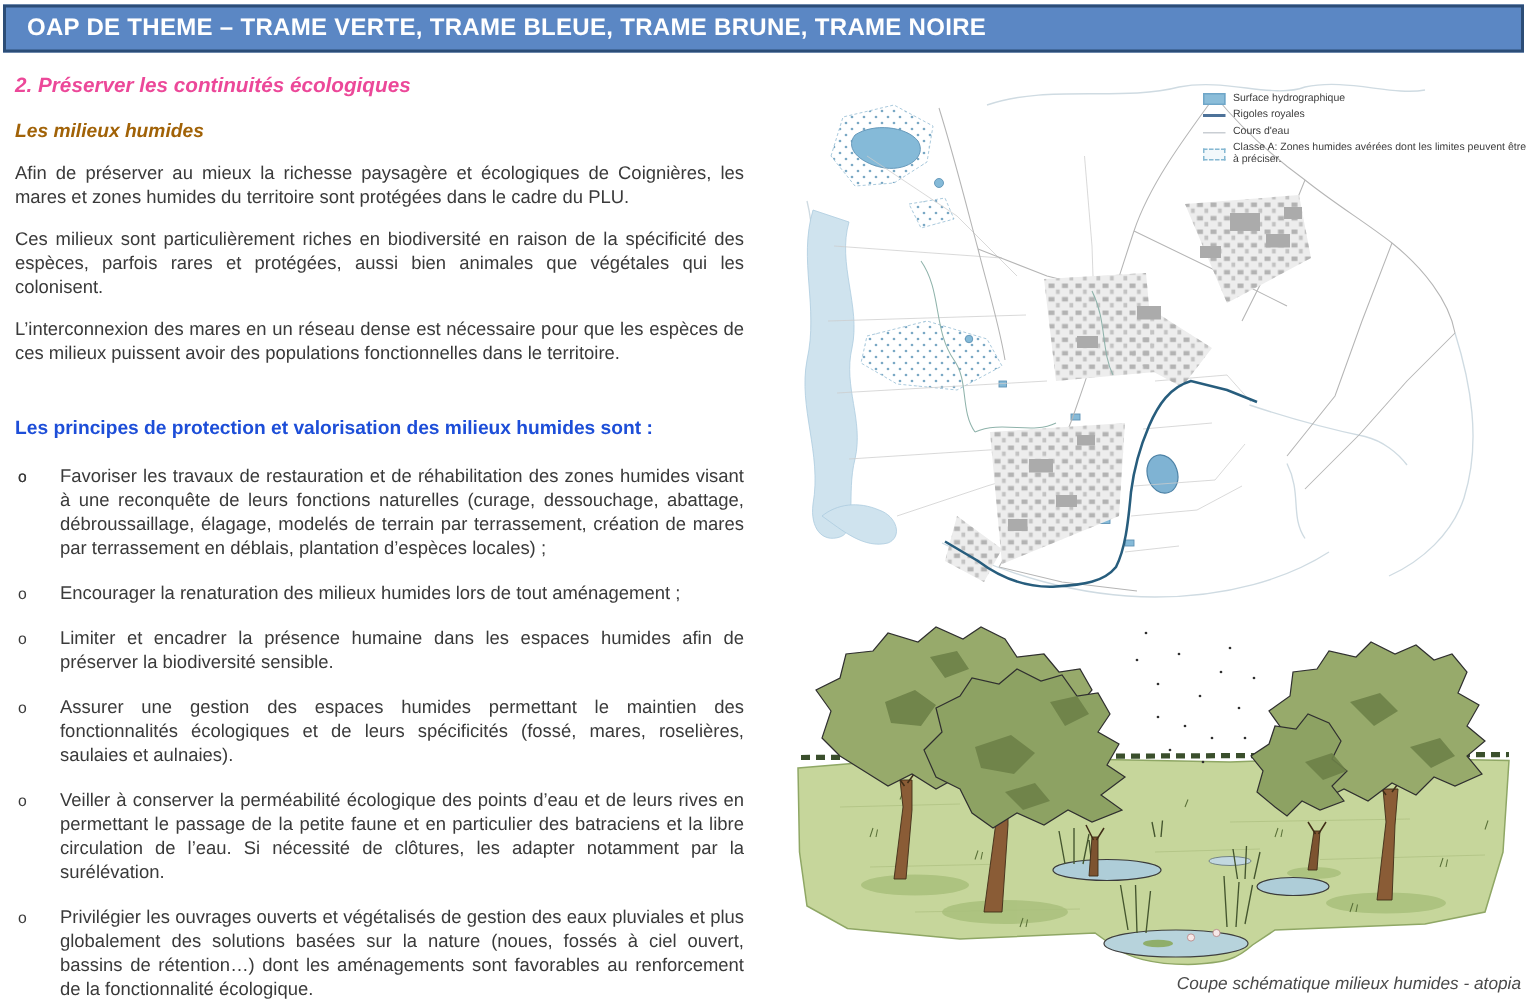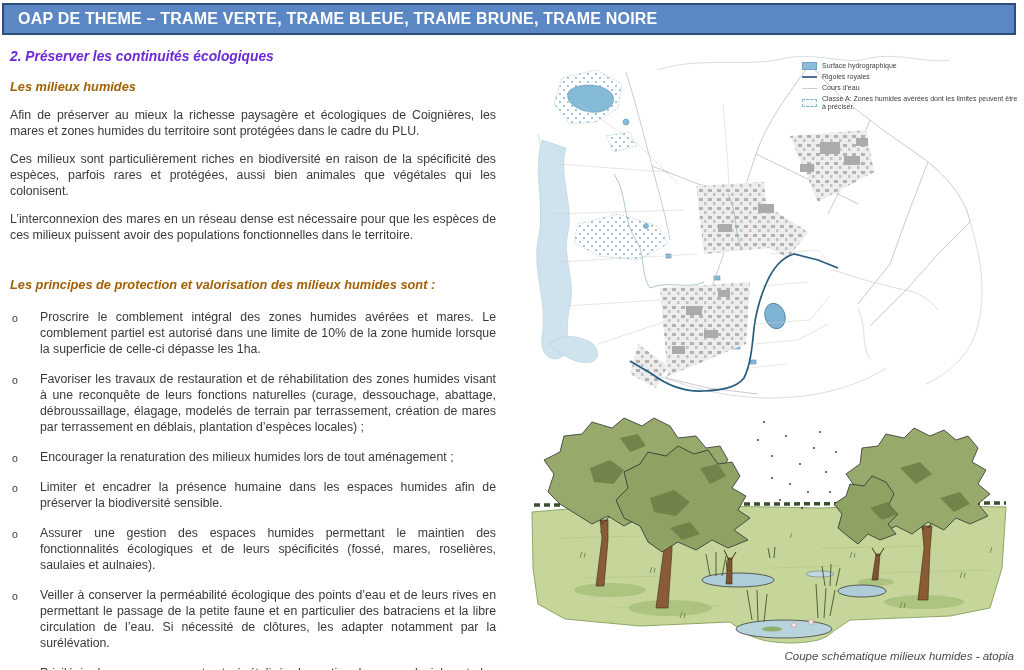--- a/index.html
+++ b/index.html
@@ -26,30 +26,30 @@
     white-space: nowrap;
   }
 
   
   .left-col {
     position: absolute; left: 10px; top: 44px; width: 486px;
     color: #3a3a3a; font-size: 12.3px; line-height: 16px;
     text-align: justify;
   }
   .h-section {
-    color: #6d28d9; font-style: italic; font-weight: bold;
+    color: #ec4899; font-style: italic; font-weight: bold;
     font-size: 13.8px; margin: 5px 0 0 0;
   }
   .h-sub {
     color: #a16207; font-style: italic; font-weight: bold;
     font-size: 12.8px; margin: 14px 0 0 0;
   }
   .body-p { margin: 12px 0 0 0; }
   .h-principles {
-    color: #a16207; font-style: italic; font-weight: bold;
+    color: #1d4ed8; font-weight: bold;
     font-size: 12.8px; margin: 34px 0 0 0;
   }
   ul.principles { list-style: none; margin: 16px 0 0 0; padding: 0; }
   ul.principles li { position: relative; padding-left: 30px; margin: 0 0 14px 0; }
   ul.principles li .marker {
     position: absolute; left: 2px; top: 1px;
     font-size: 10.5px; color: #3a3a3a;
   }
 
   
@@ -93,21 +93,20 @@
 
   <p class="body-p">Afin de préserver au mieux la richesse paysagère et écologiques de Coignières, les mares et zones humides du territoire sont protégées dans le cadre du PLU.</p>
   <p class="body-p">Ces milieux sont particulièrement riches en biodiversité en raison de la spécificité des espèces, parfois rares et protégées, aussi bien animales que végétales qui les colonisent.</p>
   <p class="body-p">L’interconnexion des mares en un réseau dense est nécessaire pour que les espèces de ces milieux puissent avoir des populations fonctionnelles dans le territoire.</p>
 
   <h3 class="h-principles">Les principes de protection et valorisation des milieux humides sont :</h3>
 
   <ul class="principles">
     <li>
       <span class="marker">o</span>
-      <span>Proscrire le comblement intégral des zones humides avérées et mares. Le comblement partiel est autorisé dans une limite de 10% de la zone humide lorsque la superficie de celle-ci dépasse les 1ha.</span>
     </li>
     <li>
       <span class="marker">o</span>
       <span>Favoriser les travaux de restauration et de réhabilitation des zones humides visant à une reconquête de leurs fonctions naturelles (curage, dessouchage, abattage, débroussaillage, élagage, modelés de terrain par terrassement, création de mares par terrassement en déblais, plantation d’espèces locales) ;</span>
     </li>
     <li>
       <span class="marker">o</span>
       <span>Encourager la renaturation des milieux humides lors de tout aménagement  ;</span>
     </li>
     <li>

